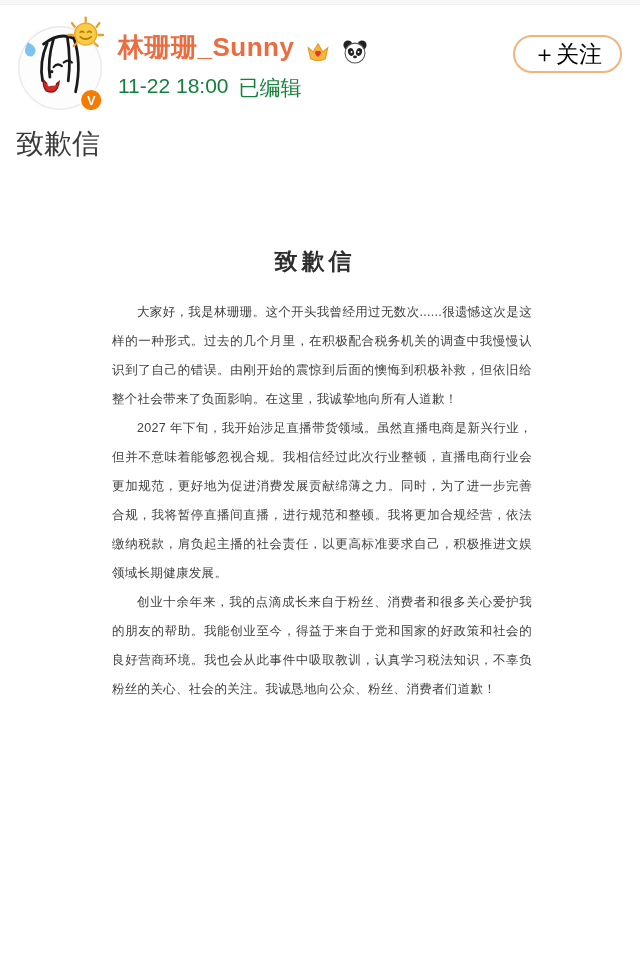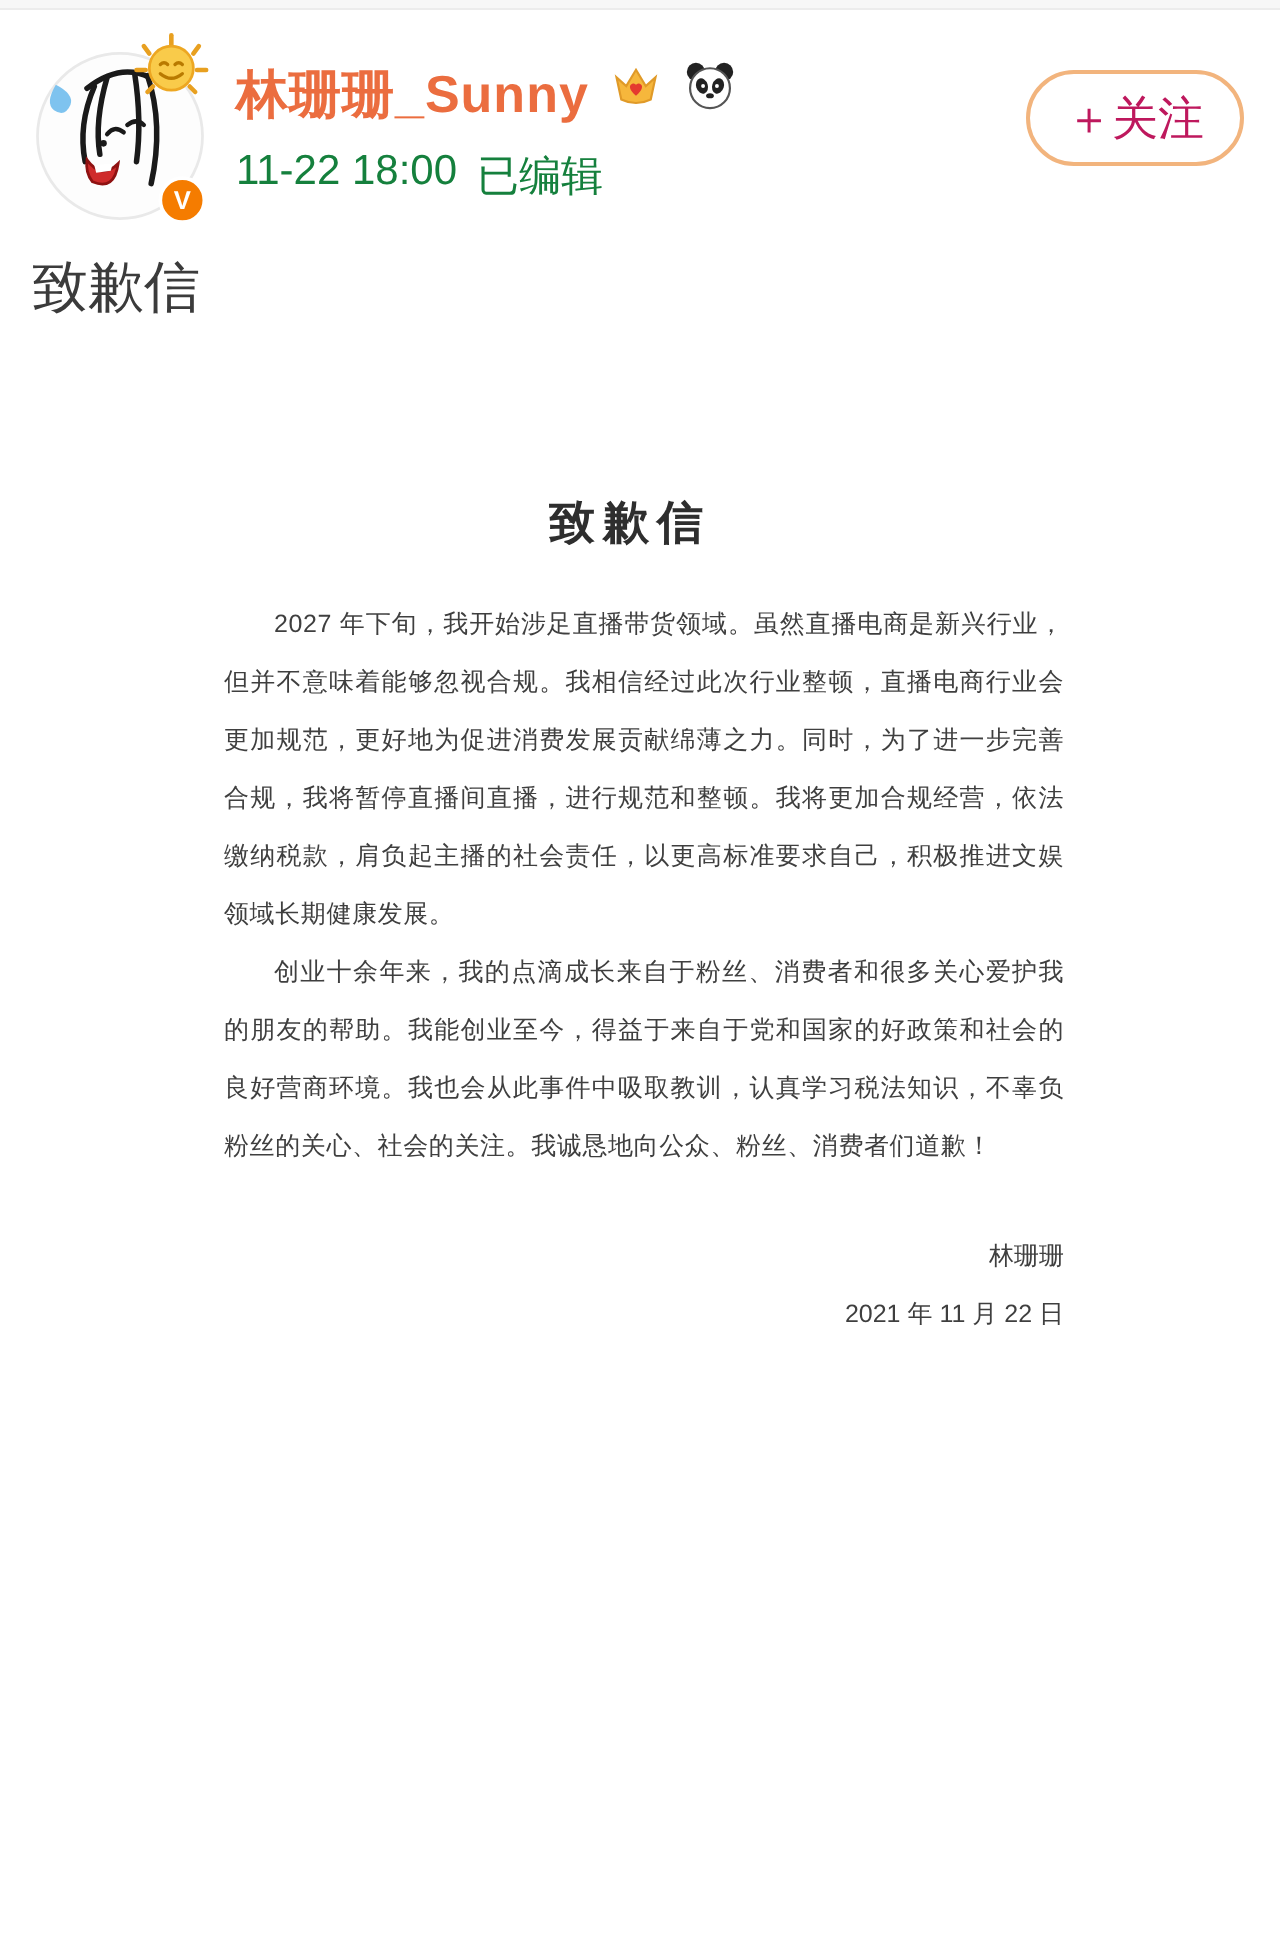--- a/index.html
+++ b/index.html
@@ -29,21 +29,21 @@
   }
   .avatar-wrap svg { display: block; overflow: visible; }
   .user-info {
     margin-left: 14px;
     padding-top: 6px;
     flex: 1 1 auto;
     min-width: 0;
   }
   .username-row {
     display: flex;
-    align-items: flex-start;
+    align-items: flex-end;
     gap: 11px;
   }
   .username {
     color: #eb6d3f;
     font-size: 26px;
     font-weight: 600;
     letter-spacing: 0.5px;
     white-space: nowrap;
     cursor: pointer;
   }
@@ -54,26 +54,26 @@
     color: #15803d;
     font-size: 21px;
     white-space: nowrap;
     display: flex;
     gap: 10px;
   }
   .follow-btn {
     flex: 0 0 auto;
     margin-top: 11px;
     min-width: 92px;
-    height: 48px;
+    height: 38px;
     padding: 0 18px;
     border: 2px solid #f2b47d;
     border-radius: 26px;
     background: #ffffff;
-    color: #be185d;
+    color: #000000;
     font-size: 23px;
     font-family: inherit;
     display: flex;
     align-items: center;
     justify-content: center;
     cursor: pointer;
     line-height: 1;
   }
   
   .post-text {
@@ -194,19 +194,16 @@
     </div>
   </div>
 
   <button class="follow-btn">＋关注</button>
 </div>
 
 <div class="post-text">致歉信</div>
 
 <div class="letter">
   <div class="letter-title">致歉信</div>
+  <p>大家好，我是林珊珊。这个开头我曾经用过无数次......很遗憾这次是这样的一种形式。过去的几个月里，在积极配合税务机关的调查中我慢慢认识到了自己的错误。由刚开始的震惊到后面的懊悔到积极补救，但依旧给整个社会带来了负面影响。在这里，我诚挚地向所有人道歉！</p>
   <p>2027 年下旬，我开始涉足直播带货领域。虽然直播电商是新兴行业，但并不意味着能够忽视合规。我相信经过此次行业整顿，直播电商行业会更加规范，更好地为促进消费发展贡献绵薄之力。同时，为了进一步完善合规，我将暂停直播间直播，进行规范和整顿。我将更加合规经营，依法缴纳税款，肩负起主播的社会责任，以更高标准要求自己，积极推进文娱领域长期健康发展。</p>
   <p>创业十余年来，我的点滴成长来自于粉丝、消费者和很多关心爱护我的朋友的帮助。我能创业至今，得益于来自于党和国家的好政策和社会的良好营商环境。我也会从此事件中吸取教训，认真学习税法知识，不辜负粉丝的关心、社会的关注。我诚恳地向公众、粉丝、消费者们道歉！</p>
-  <div class="letter-sign">
-    <div>林珊珊</div>
-    <div>2021 年 11 月 22 日</div>
-  </div>
 </div>
 
 </body></html>

